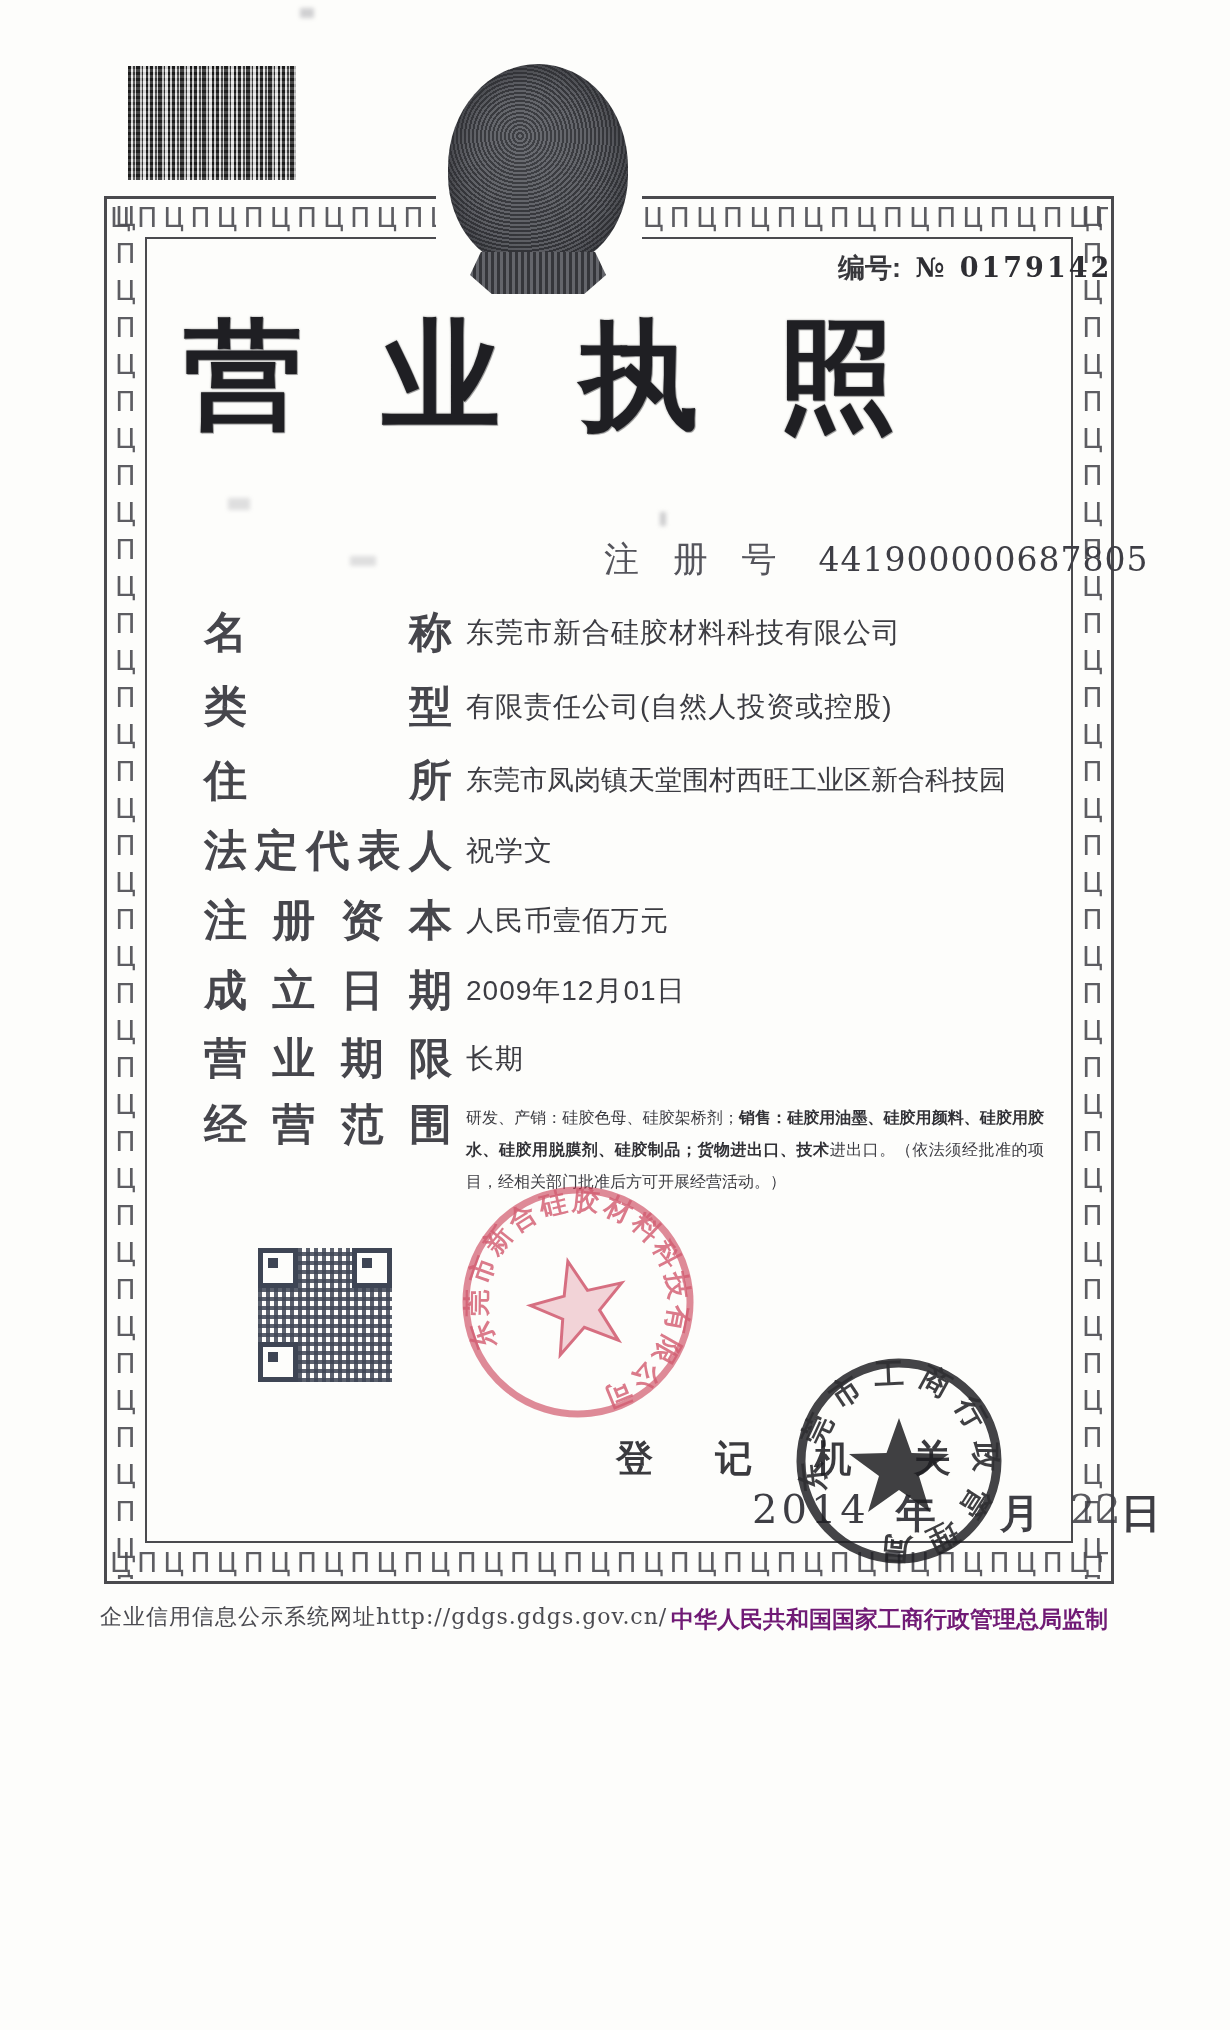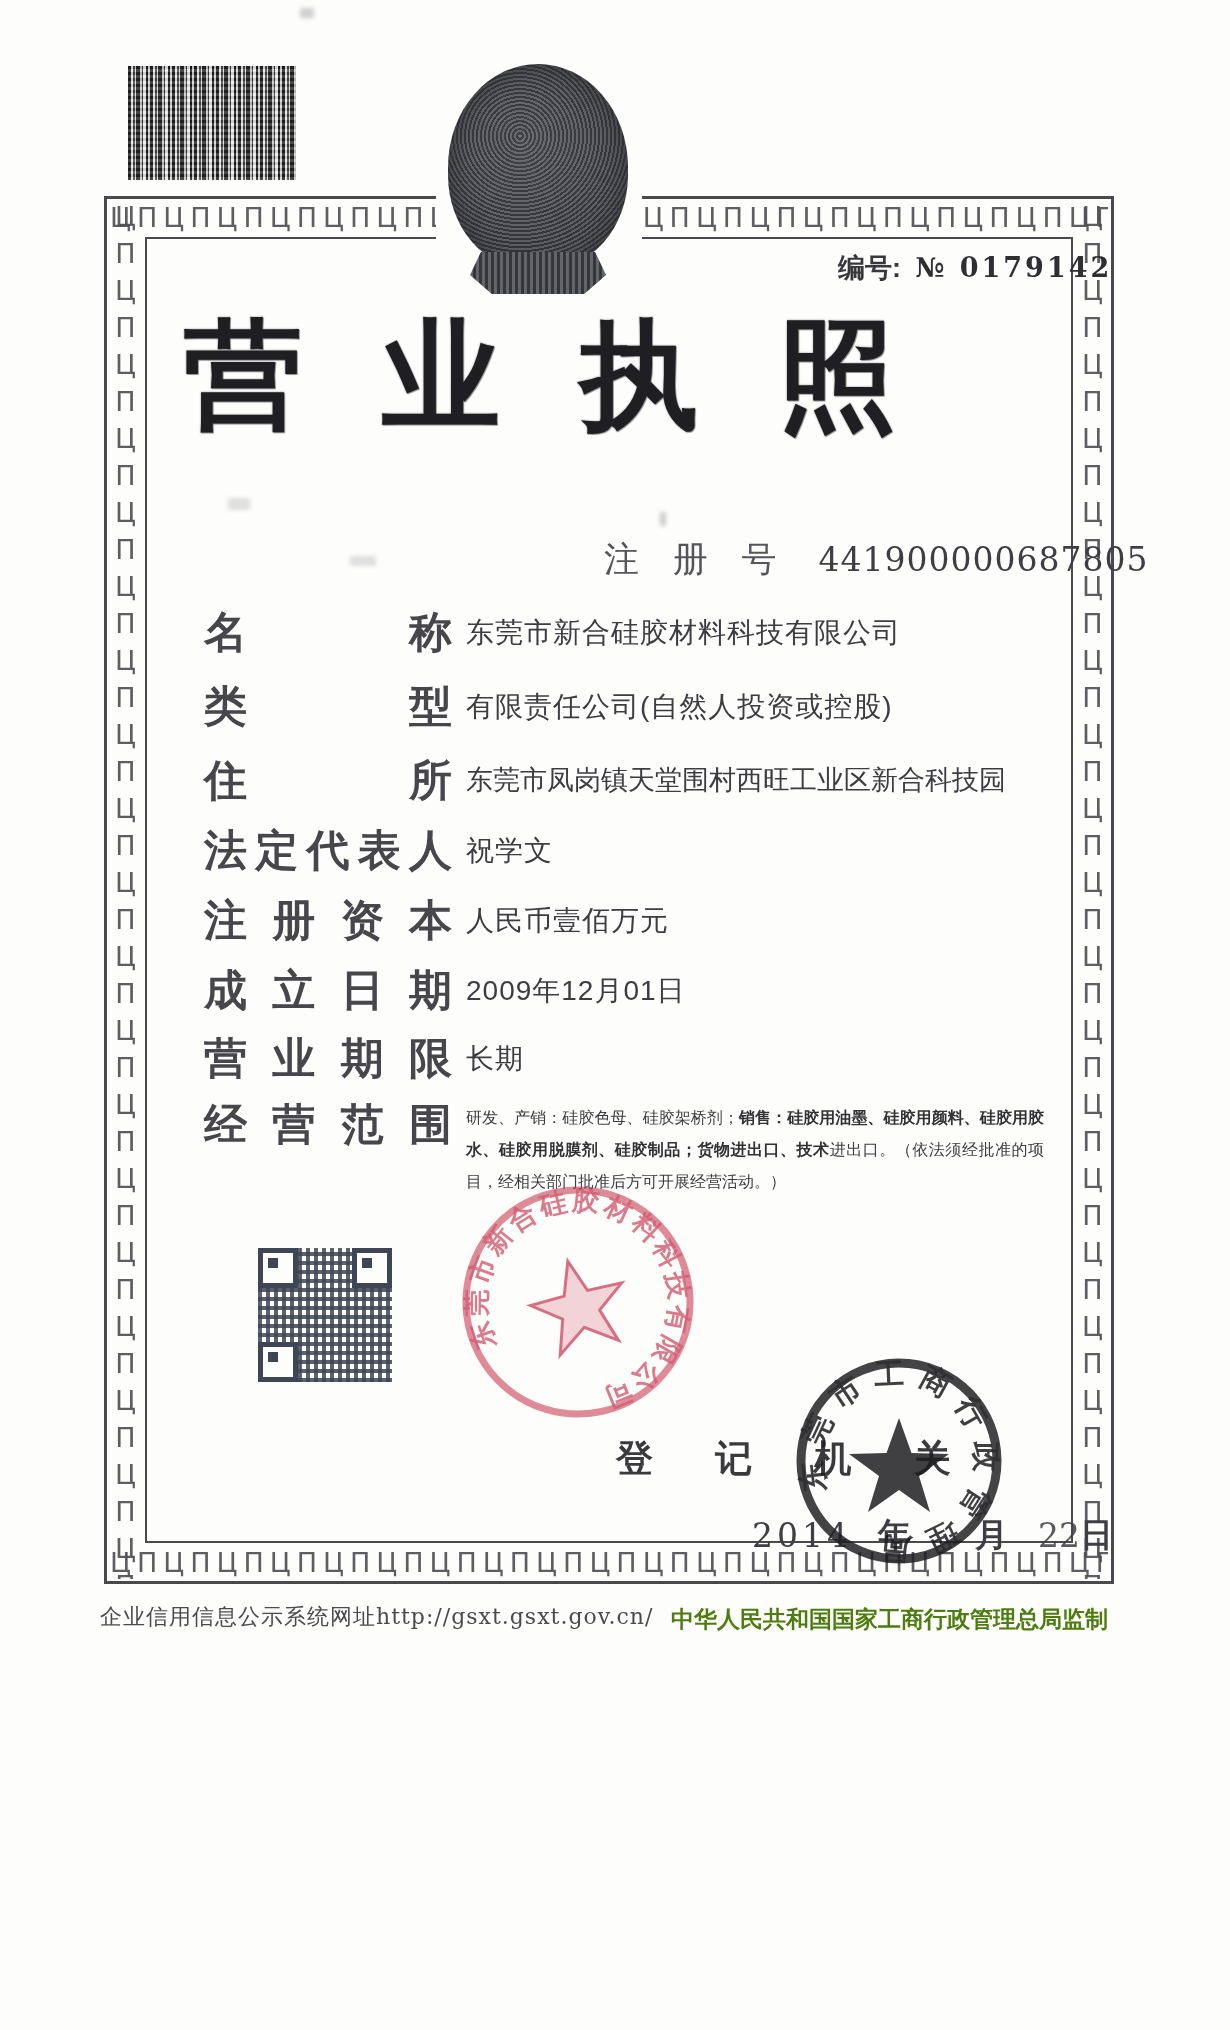--- a/index.html
+++ b/index.html
@@ -85,30 +85,30 @@
   .finder{position:absolute;width:30px;height:30px;border:5px solid #3e4554;background:#fdfdfb;}
   .finder::after{content:"";position:absolute;left:5px;top:5px;width:10px;height:10px;background:#3e4554;}
   .f-tl{left:0;top:0;} .f-tr{right:0;top:0;} .f-bl{left:0;bottom:0;}
   
   .seal-red{position:absolute;left:452px;top:1176px;z-index:6;opacity:.88;}
   .seal-black{position:absolute;left:788px;top:1350px;z-index:7;opacity:.92;}
   
   .registrar{position:absolute;left:616px;top:1434px;font-size:37px;color:#3a3a3e;
     letter-spacing:26px;z-index:5;font-weight:600;}
   .date-line{position:absolute;left:752px;top:1486px;z-index:5;display:flex;
-    align-items:center;font-size:33px;color:#3e3e44;margin-top:27px;}
+    align-items:flex-start;font-size:40px;color:#3e3e44;}
   .date-line .y{font-family:"DejaVu Serif",serif;letter-spacing:4px;}
   .date-line .u{font-weight:600;}
   .gap1{width:26px;} .gap2{width:64px;} .gap3{width:30px;}
   .date-line .d{font-family:"DejaVu Serif",serif;opacity:.85;}
   
   .footer-left{position:absolute;left:100px;top:1602px;font-size:22px;color:#4a4a50;
     font-family:"DejaVu Serif",serif;letter-spacing:1px;z-index:5;}
   .footer-right{position:absolute;left:604px;top:1604px;width:504px;text-align:right;
-    font-size:23px;color:#4d7c0f;font-family:"DejaVu Serif",serif;font-weight:600;z-index:5;}
+    font-size:23px;color:#701a75;font-family:"DejaVu Serif",serif;font-weight:600;z-index:5;}
   
   .artifact{position:absolute;background:#9a9aa0;filter:blur(2px);opacity:.45;z-index:2;}
   .a1{left:300px;top:8px;width:14px;height:10px;}
   .a2{left:228px;top:498px;width:22px;height:12px;opacity:.3;}
   .a3{left:350px;top:556px;width:26px;height:10px;opacity:.3;}
   .a4{left:660px;top:512px;width:6px;height:14px;opacity:.5;}
 </style>
 </head>
 <body>
 
@@ -209,21 +209,21 @@
     <g transform="rotate(-112 111 111)">
       <circle cx="111" cy="111" r="98" fill="none" stroke="#1e1e22" stroke-width="9" opacity="0.9"></circle>
       <path id="blackSealPath" d="M111,34 a77,77 0 1,1 -0.1,0" fill="none"></path>
       <text font-size="30" fill="#1e1e22" letter-spacing="12" opacity="0.92" font-family="DejaVu Sans, sans-serif" font-weight="700">
         <textPath href="#blackSealPath" startOffset="0">东莞市工商行政管理局</textPath>
       </text>
     </g>
     <path d="M111 68 L123.5 103 L161 104 L131 126 L142 162 L111 140 L80 162 L91 126 L61 104 L98.5 103 Z" fill="#1e1e22" opacity="0.92"></path>
   </svg>
 
-  <div class="footer-left">企业信用信息公示系统网址http://gsxt.gsxt.gov.cn/</div>
+  <div class="footer-left">企业信用信息公示系统网址http://gdgs.gdgs.gov.cn/</div>
   <div class="footer-right">中华人民共和国国家工商行政管理总局监制</div>
 
   <div class="artifact a1"></div>
   <div class="artifact a2"></div>
   <div class="artifact a3"></div>
   <div class="artifact a4"></div>
 
 </div>
 
 </body></html>

